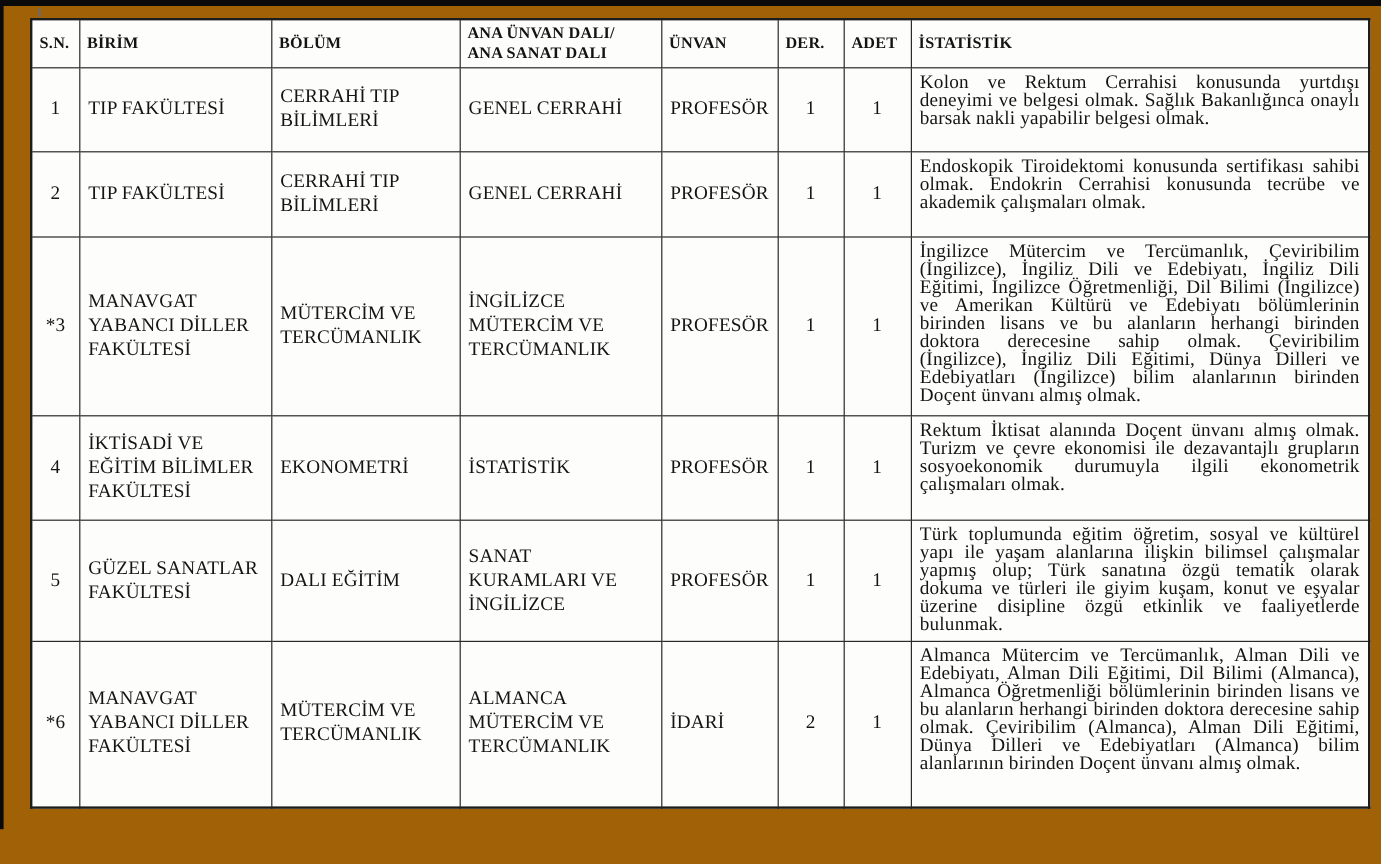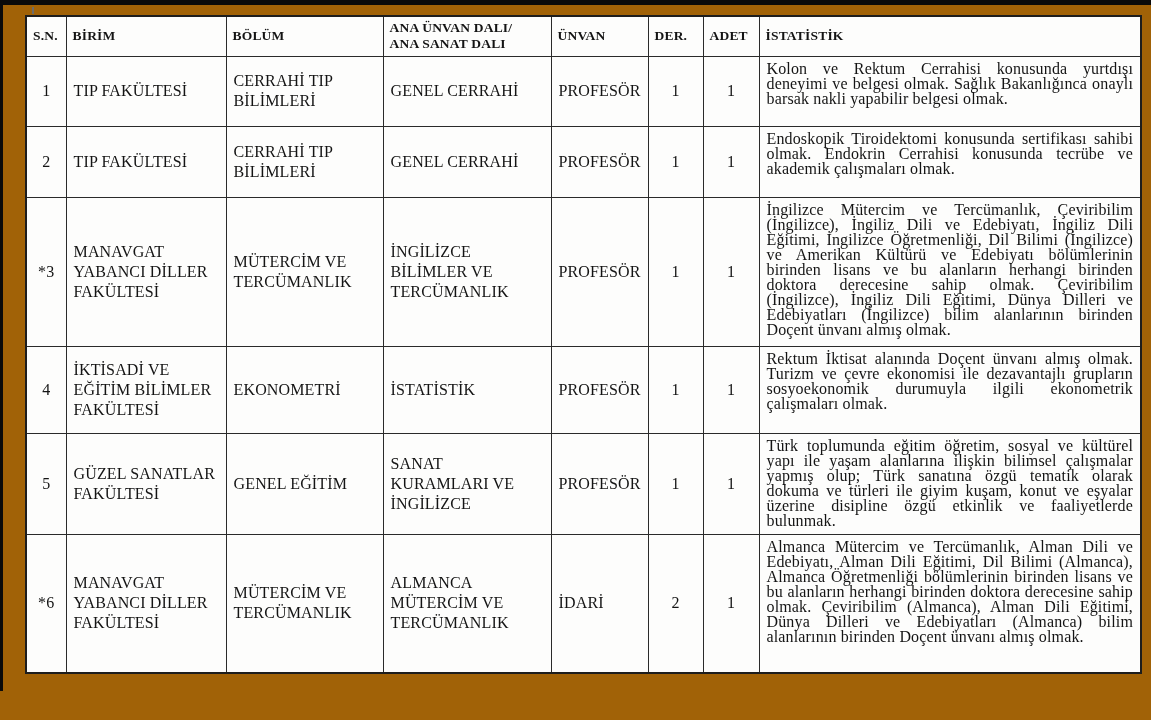--- a/index.html
+++ b/index.html
@@ -115,40 +115,40 @@
           <td class="c3">GENEL CERRAHİ</td>
           <td class="c4">PROFESÖR</td>
           <td class="c5">1</td>
           <td class="c6">1</td>
           <td class="c7">Endoskopik Tiroidektomi konusunda sertifikası sahibi olmak. Endokrin Cerrahisi konusunda tecrübe ve akademik çalışmaları olmak.</td>
         </tr>
         <tr>
           <td class="c0">*3</td>
           <td class="c1">MANAVGAT YABANCI DİLLER FAKÜLTESİ</td>
           <td class="c2">MÜTERCİM VE TERCÜMANLIK</td>
-          <td class="c3">İNGİLİZCE BİLİMLER VE TERCÜMANLIK</td>
+          <td class="c3">İNGİLİZCE MÜTERCİM VE TERCÜMANLIK</td>
           <td class="c4">PROFESÖR</td>
           <td class="c5">1</td>
           <td class="c6">1</td>
           <td class="c7">İngilizce Mütercim ve Tercümanlık, Çeviribilim (İngilizce), İngiliz Dili ve Edebiyatı, İngiliz Dili Eğitimi, İngilizce Öğretmenliği, Dil Bilimi (İngilizce) ve Amerikan Kültürü ve Edebiyatı bölümlerinin birinden lisans ve bu alanların herhangi birinden doktora derecesine sahip olmak. Çeviribilim (İngilizce), İngiliz Dili Eğitimi, Dünya Dilleri ve Edebiyatları (İngilizce) bilim alanlarının birinden Doçent ünvanı almış olmak.</td>
         </tr>
         <tr>
           <td class="c0">4</td>
           <td class="c1">İKTİSADİ VE EĞİTİM BİLİMLER FAKÜLTESİ</td>
           <td class="c2">EKONOMETRİ</td>
           <td class="c3">İSTATİSTİK</td>
           <td class="c4">PROFESÖR</td>
           <td class="c5">1</td>
           <td class="c6">1</td>
           <td class="c7">Rektum İktisat alanında Doçent ünvanı almış olmak. Turizm ve çevre ekonomisi ile dezavantajlı grupların sosyoekonomik durumuyla ilgili ekonometrik çalışmaları olmak.</td>
         </tr>
         <tr>
           <td class="c0">5</td>
           <td class="c1">GÜZEL SANATLAR FAKÜLTESİ</td>
-          <td class="c2">GENEL EĞİTİM</td>
+          <td class="c2">DALI EĞİTİM</td>
           <td class="c3">SANAT KURAMLARI VE İNGİLİZCE</td>
           <td class="c4">PROFESÖR</td>
           <td class="c5">1</td>
           <td class="c6">1</td>
           <td class="c7">Türk toplumunda eğitim öğretim, sosyal ve kültürel yapı ile yaşam alanlarına ilişkin bilimsel çalışmalar yapmış olup; Türk sanatına özgü tematik olarak dokuma ve türleri ile giyim kuşam, konut ve eşyalar üzerine disipline özgü etkinlik ve faaliyetlerde bulunmak.</td>
         </tr>
         <tr>
           <td class="c0">*6</td>
           <td class="c1">MANAVGAT YABANCI DİLLER FAKÜLTESİ</td>
           <td class="c2">MÜTERCİM VE TERCÜMANLIK</td>

